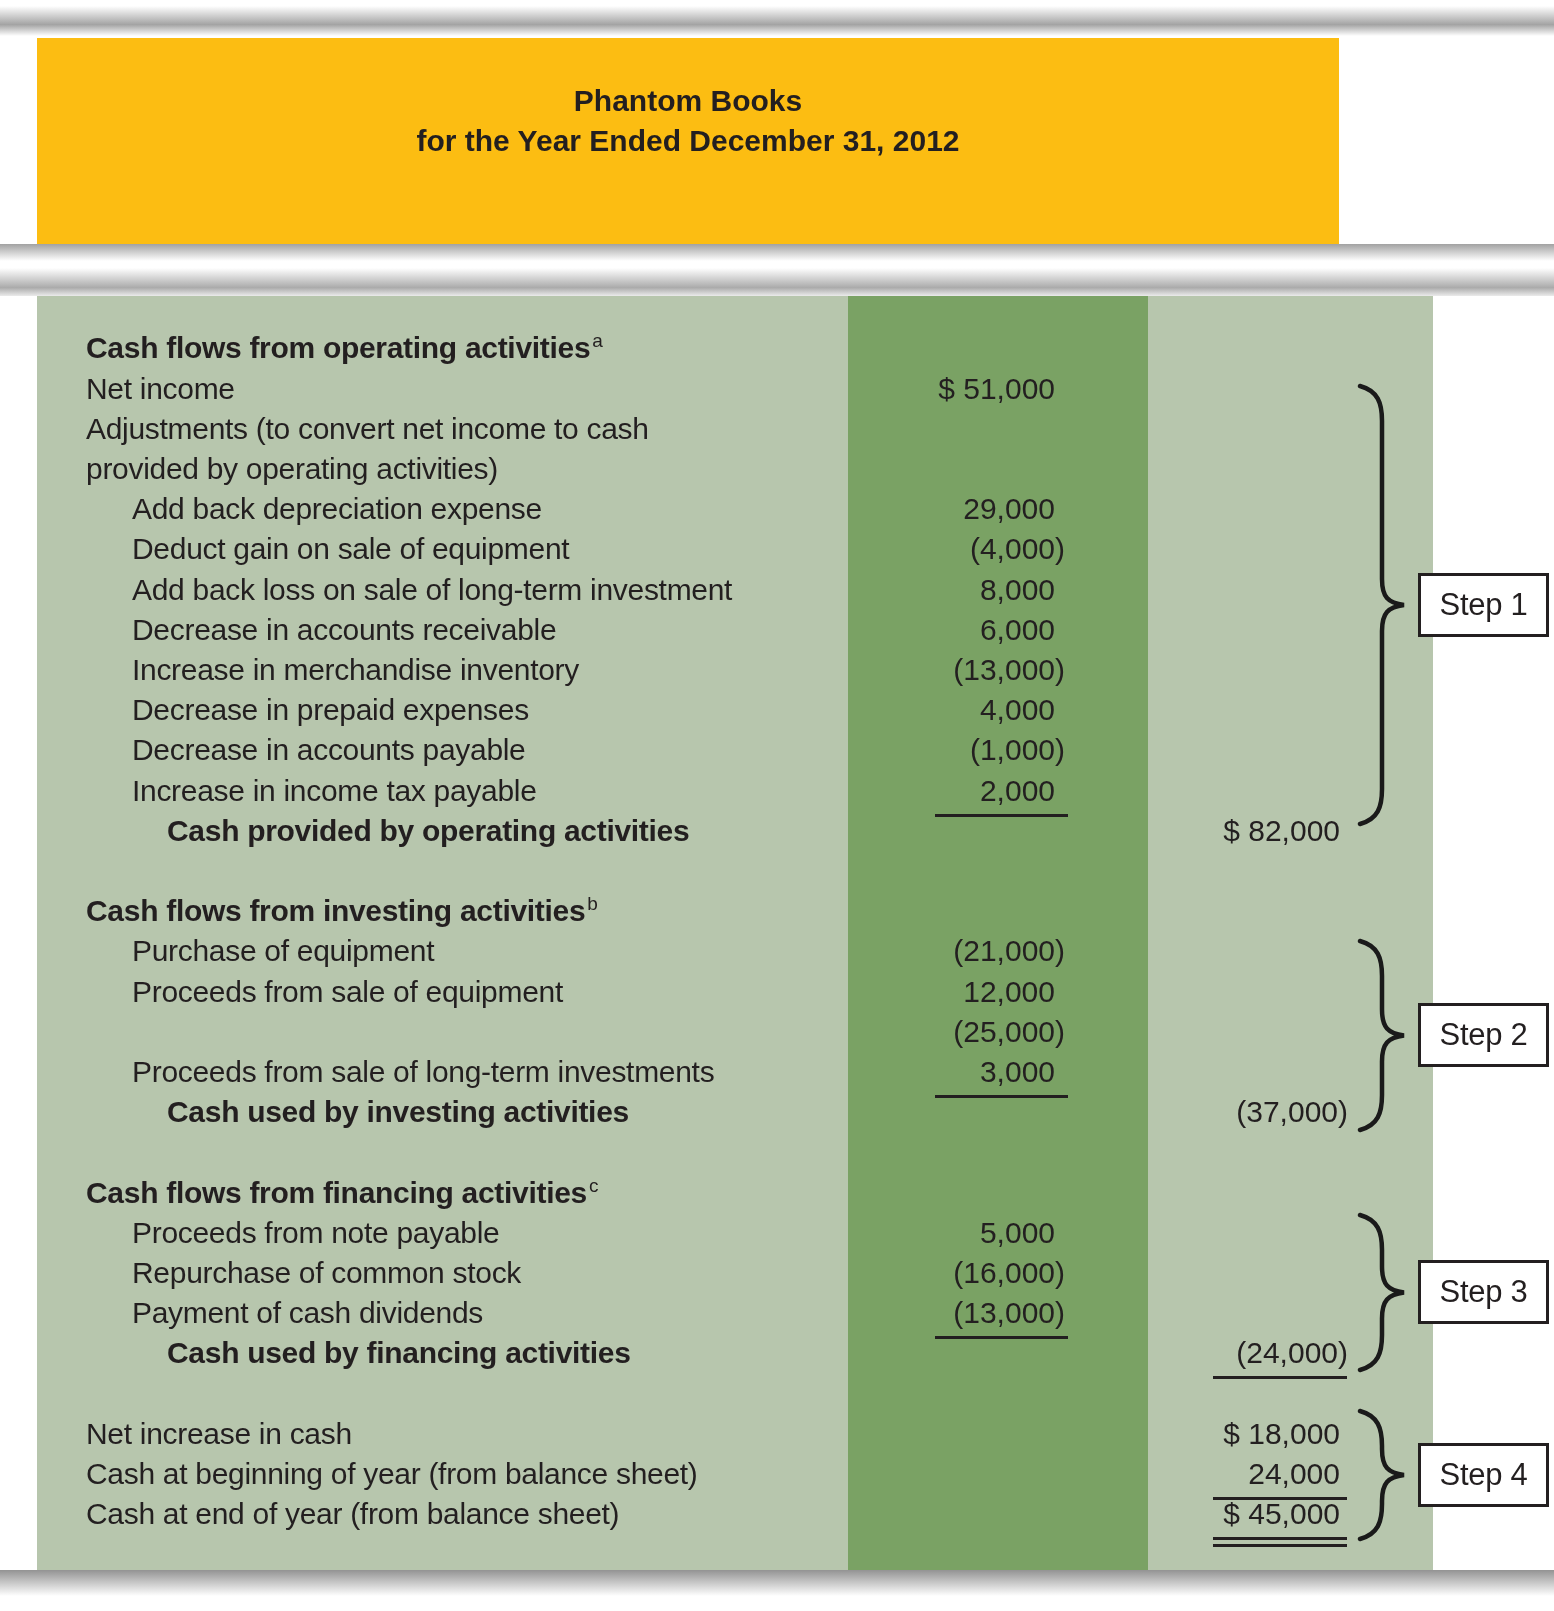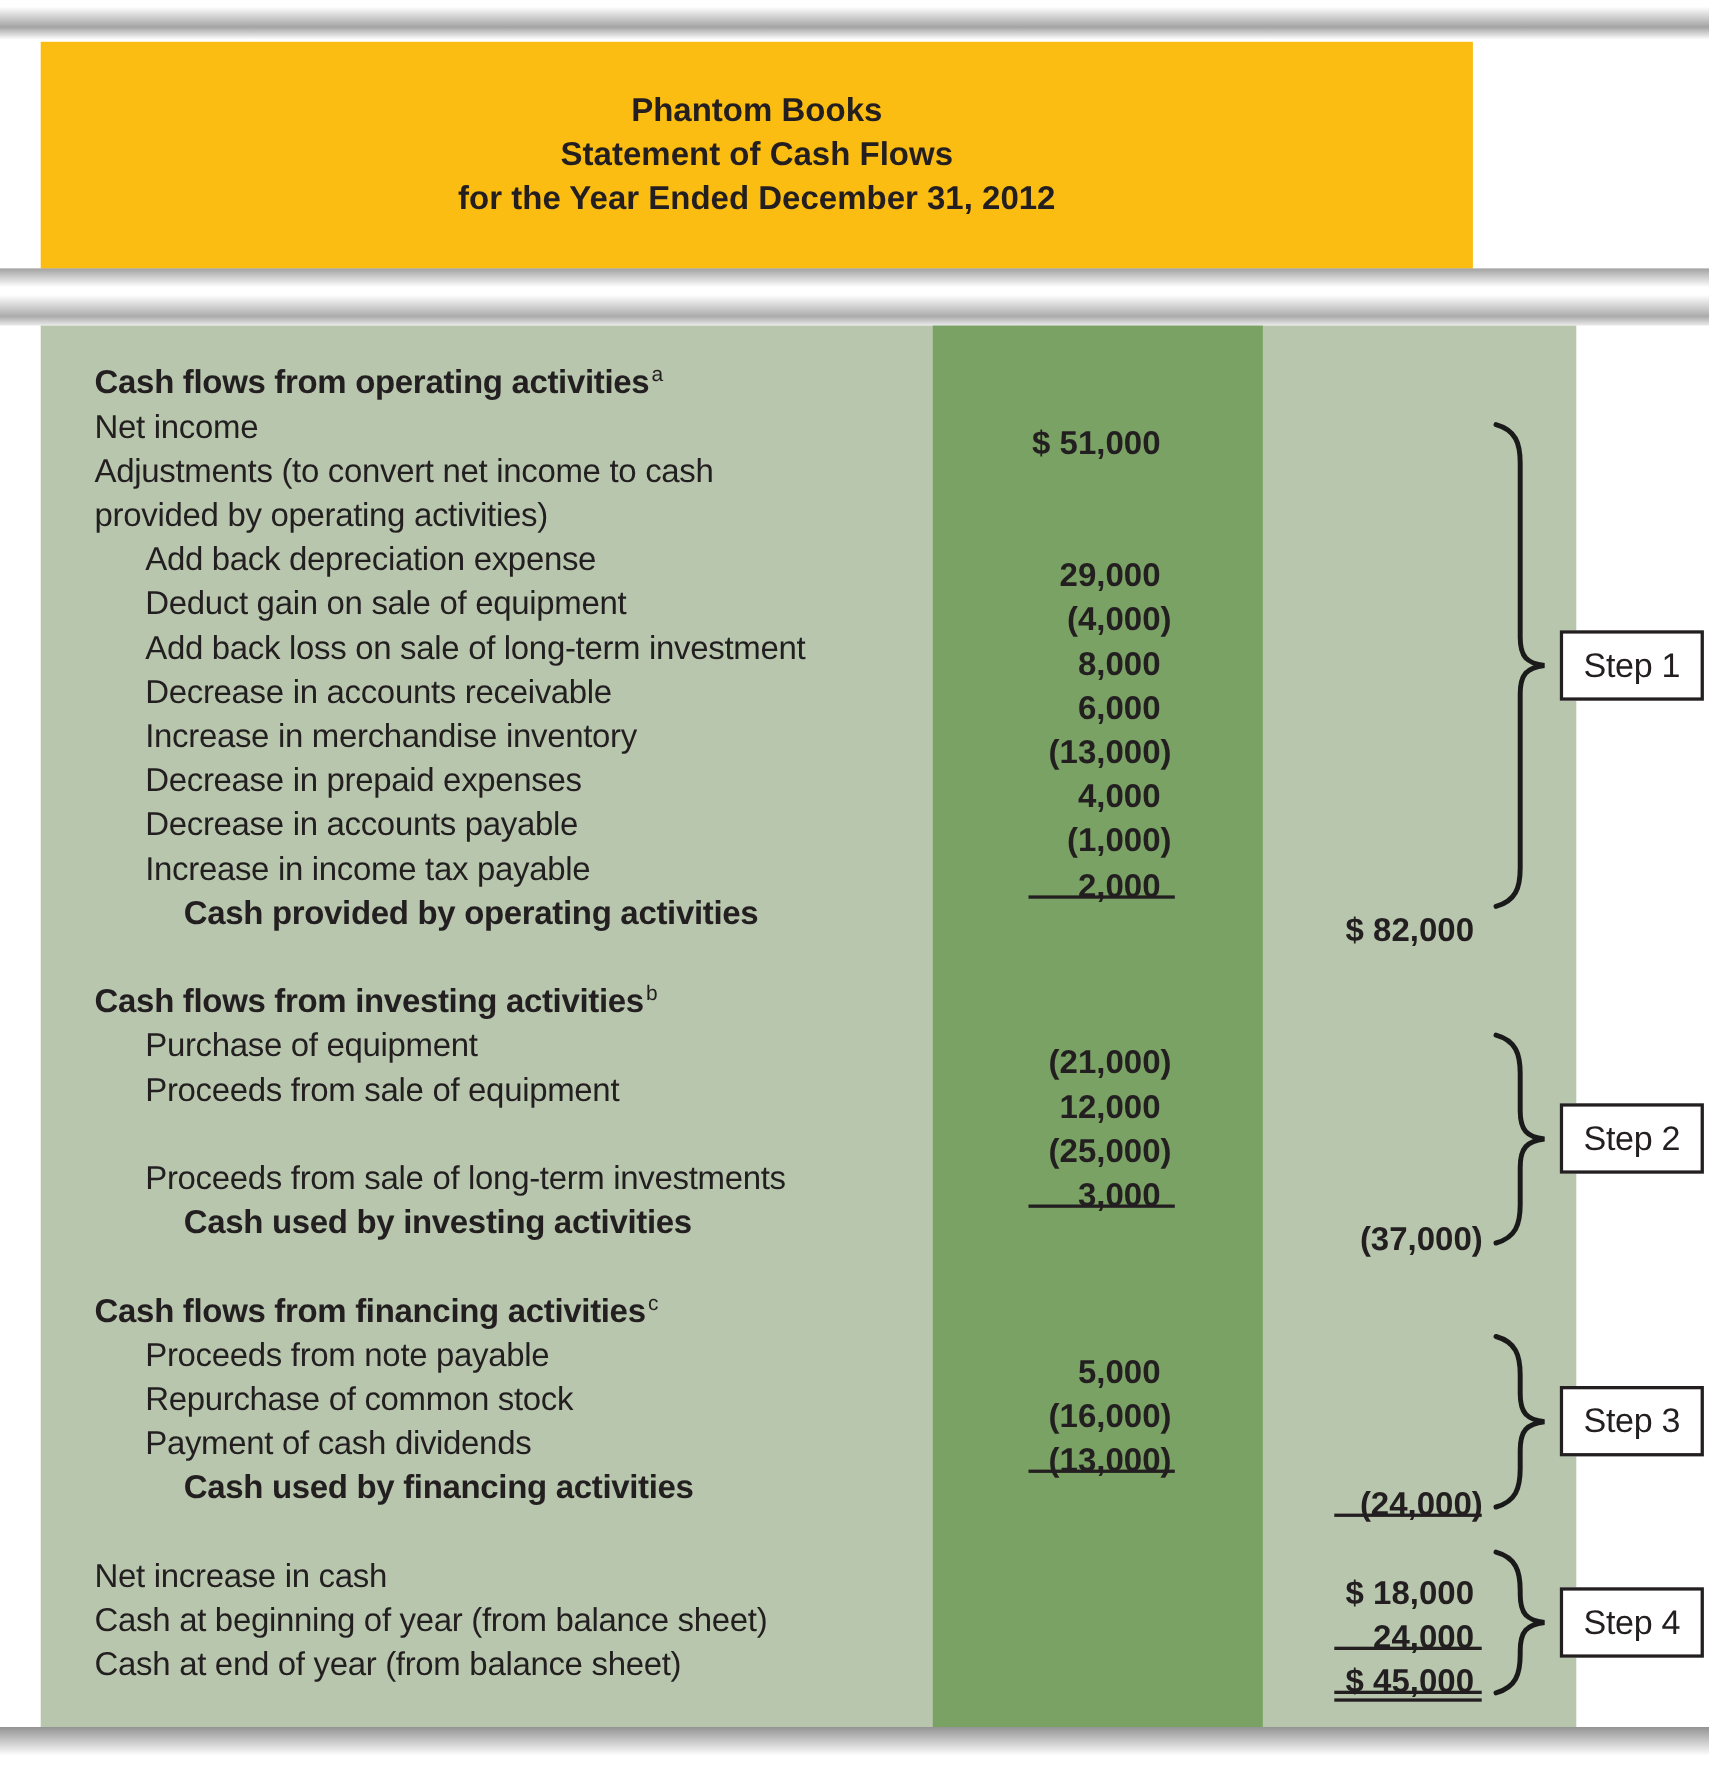--- a/index.html
+++ b/index.html
@@ -46,21 +46,21 @@
   #rows{position:absolute;inset:0;}
 
   .row{position:absolute;left:0;width:100%;height:40px;line-height:40px;font-size:30px;}
   .row .label{position:absolute;white-space:nowrap;letter-spacing:-0.3px;top:0;}
   .ind0 .label{left:49px;}
   .ind1 .label{left:95px;}
   .ind2 .label{left:130px;}
   .bold .label{font-weight:700;}
   .sup{font-size:19px;font-weight:400;vertical-align:super;line-height:0;margin-left:2px;}
 
-  .amt{position:absolute;top:0;white-space:nowrap;font-weight:700;margin-top:15px;}
+  .amt{position:absolute;top:0;white-space:nowrap;font-weight:400;}
   .a1{right:378px;}
   .a1.paren{right:368px;}
   .a2{right:93px;}
   .a2.paren{right:85px;}
 
   .ul{position:absolute;top:43px;height:0;border-top:3.5px solid var(--text);}
   .u1{right:365px;width:133px;}
   .u2{right:86px;width:134px;}
   .dbl{position:absolute;top:43px;right:86px;width:134px;height:4px;
        border-top:3.5px solid var(--text);border-bottom:3.5px solid var(--text);}
@@ -77,21 +77,20 @@
 </style>
 </head>
 <body>
 
 <div class="page">
 
   <div class="band band-top"></div>
 
   <div class="title-card">
     <div>Phantom Books</div>
-    <div>Statement of Cash Flows</div>
     <div>for the Year Ended December 31, 2012</div>
   </div>
 
   <div class="band band-mid-a"></div>
   <div class="band band-mid-b"></div>
 
   <div class="panel">
     <div class="col1-band"></div>
     <div id="rows">
         <div class="row ind0 bold" style="top: 32.4px;">

